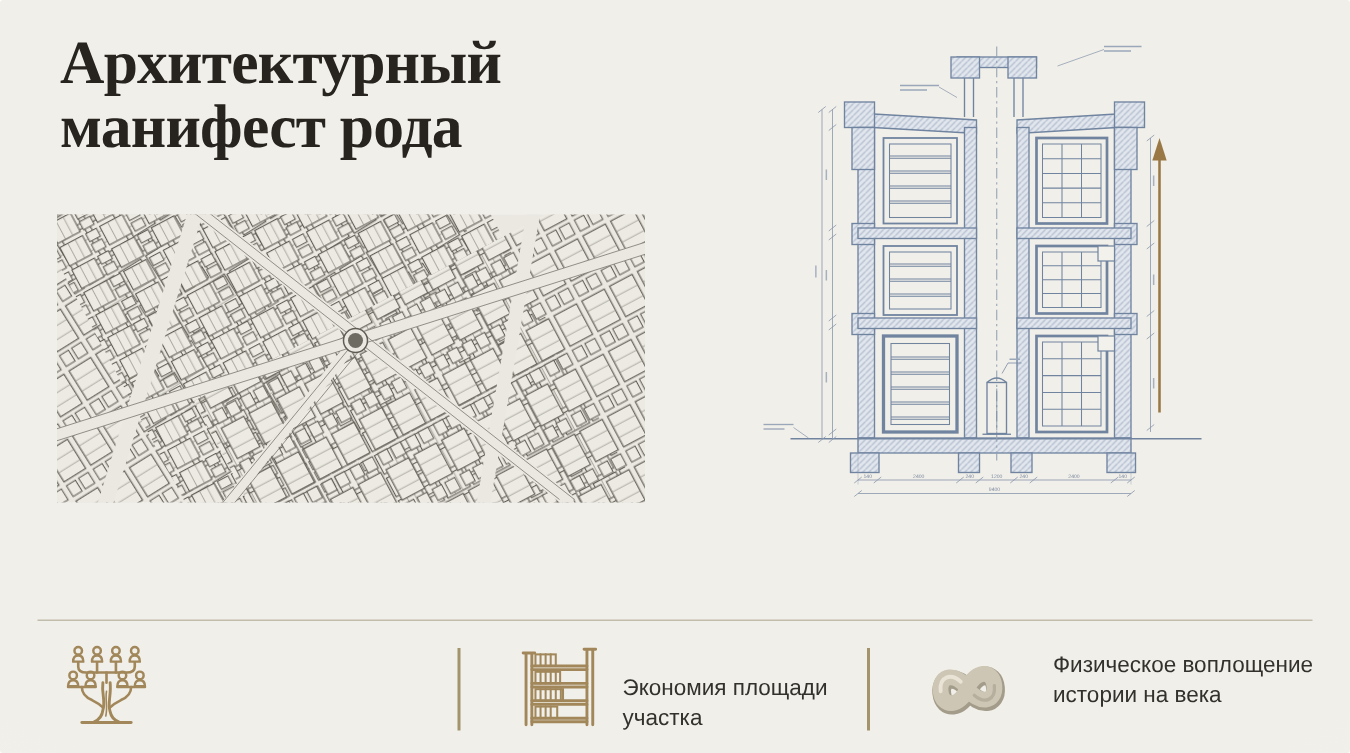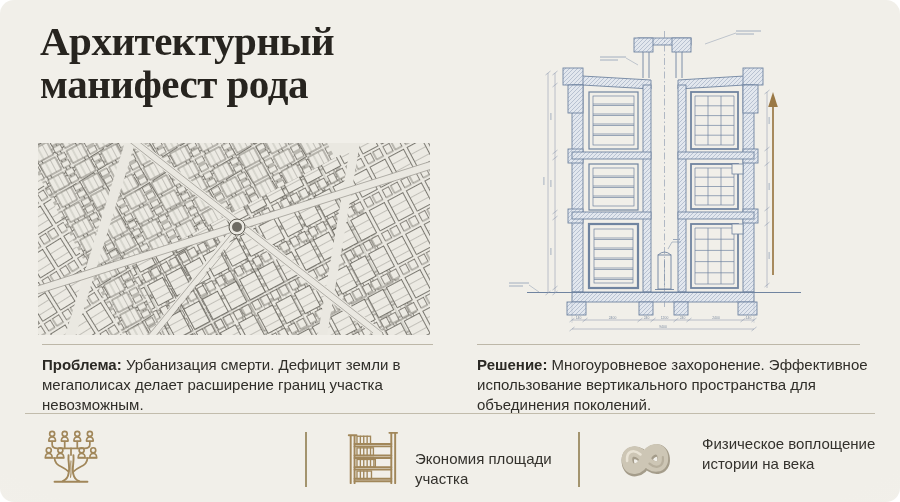--- a/index.html
+++ b/index.html
@@ -1,18 +1,18 @@
 <!DOCTYPE html>
 <html><head>
 <meta charset="utf-8">
 <style>
   html,body{margin:0;padding:0;background:#ffffff;}
   .stage{position:relative;width:900px;height:502px;font-family:"Liberation Sans",sans-serif;}
   .slide{
-    position:absolute;inset:0;border-radius:14px;overflow:hidden;
+    position:absolute;inset:0;border-radius:2px;overflow:hidden;
     background:radial-gradient(130% 130% at 50% 42%, #f1efe9 55%, #f6f5f0 100%);
   }
   .title{
     position:absolute;left:40px;top:20px;margin:0;
     font-family:"Liberation Serif",serif;font-weight:700;
     font-size:41px;line-height:1.05;letter-spacing:-0.5px;color:#27241f;
   }
   .map-fig{position:absolute;left:38px;top:143px;width:392px;height:192px;}
   .section-fig{position:absolute;left:505px;top:25px;width:390px;height:315px;}
   .para{position:absolute;font-size:15px;line-height:1.33;color:#302e29;}
@@ -222,28 +222,20 @@
         <text x="158" y="302.5">9400</text>
       </g>
 
       <g>
         <line x1="268" y1="250" x2="268" y2="80" stroke="#9a7845" stroke-width="1.7"></line>
         <polygon points="263.2,82 272.8,82 268,67" fill="#9a7845"></polygon>
       </g>
     </svg>
   </div>
 
-  <div class="para para-problem">
-    <span class="rule"></span>
-    <b>Проблема:</b><span> Урбанизация смерти. Дефицит земли в мегаполисах делает расширение границ участка невозможным.</span>
-  </div>
-  <div class="para para-solution">
-    <span class="rule"></span>
-    <b>Решение:</b><span> Многоуровневое захоронение. Эффективное использование вертикального пространства для объединения поколений.</span>
-  </div>
 
   <div class="bottom-rule"></div>
 
   <div class="benefit-icon b1-icon">
     <svg width="58" height="58" viewBox="0 0 60 60" fill="none" stroke="#a1875a" stroke-width="2" stroke-linecap="round" stroke-linejoin="round">
       <g stroke-width="1.7">
         <g transform="translate(10.5 10)">
               <circle cx="0" cy="-5" r="2.6"></circle>
               <path d="M-3.5 2.5 Q-3.5 -1.7 0 -1.7 Q3.5 -1.7 3.5 2.5 Z"></path>
             </g>

